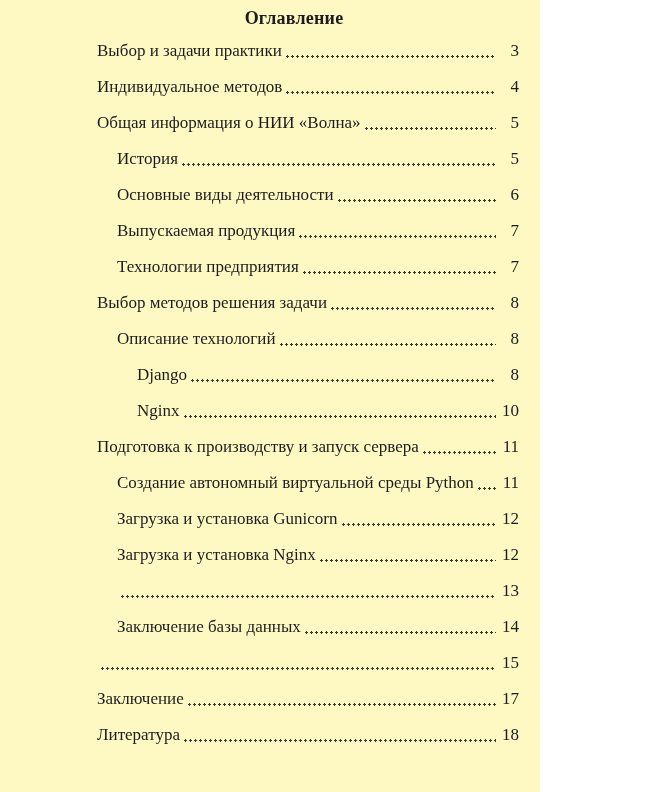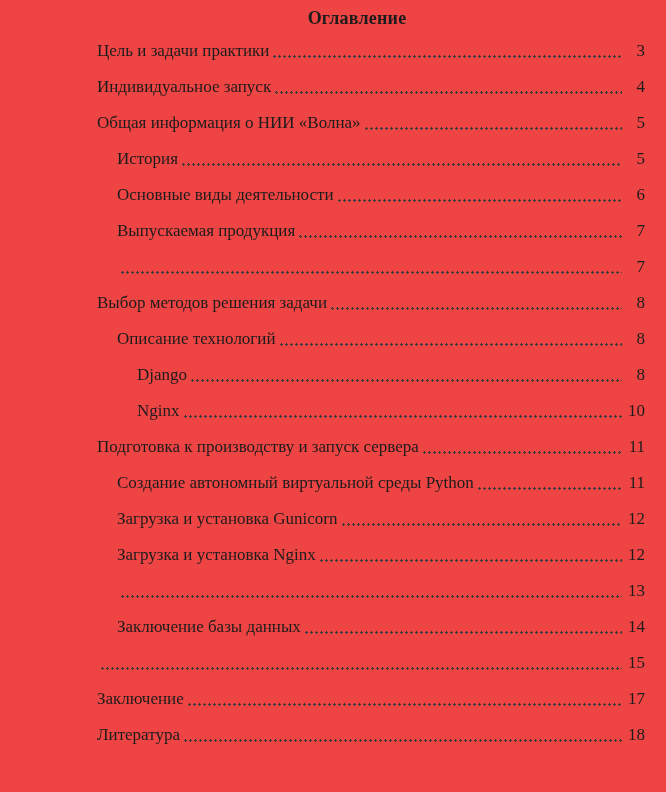--- a/index.html
+++ b/index.html
@@ -2,24 +2,24 @@
 <html><head>
 <meta charset="utf-8">
 <style>
   html, body {
     margin: 0;
     padding: 0;
     background: #ffffff;
   }
   .page {
     position: relative;
-    width: 666px;
+    width: 540px;
     height: 792px;
     box-sizing: border-box;
-    background: #ef4444;
+    background: #fef9c3;
     font-family: "Liberation Serif", "DejaVu Serif", serif;
     color: #1c1c1c;
     padding: 5px 21px 0 97px;
     overflow: hidden;
   }
   .doc-title {
     font-size: 18px;
     line-height: 26px;
     font-weight: bold;
     text-align: center;
@@ -62,26 +62,26 @@
   }
 </style>
 </head>
 <body>
 
 <div class="page">
   <h1 class="doc-title">Оглавление</h1>
 
   <div class="toc" id="toc-list">
       <div class="toc-row level-1">
-    <span class="toc-label">Цель и задачи практики</span>
+    <span class="toc-label">Выбор и задачи практики</span>
     <span class="toc-leader"></span>
     <span class="toc-page">3</span>
   </div>
       <div class="toc-row level-1">
-    <span class="toc-label">Индивидуальное запуск</span>
+    <span class="toc-label">Индивидуальное методов</span>
     <span class="toc-leader"></span>
     <span class="toc-page">4</span>
   </div>
       <div class="toc-row level-1">
     <span class="toc-label">Общая информация о НИИ «Волна»</span>
     <span class="toc-leader"></span>
     <span class="toc-page">5</span>
   </div>
       <div class="toc-row level-2">
     <span class="toc-label">История</span>
@@ -92,20 +92,21 @@
     <span class="toc-label">Основные виды деятельности</span>
     <span class="toc-leader"></span>
     <span class="toc-page">6</span>
   </div>
       <div class="toc-row level-2">
     <span class="toc-label">Выпускаемая продукция</span>
     <span class="toc-leader"></span>
     <span class="toc-page">7</span>
   </div>
       <div class="toc-row level-2">
+    <span class="toc-label">Технологии предприятия</span>
     <span class="toc-leader"></span>
     <span class="toc-page">7</span>
   </div>
       <div class="toc-row level-1">
     <span class="toc-label">Выбор методов решения задачи</span>
     <span class="toc-leader"></span>
     <span class="toc-page">8</span>
   </div>
       <div class="toc-row level-2">
     <span class="toc-label">Описание технологий</span>

